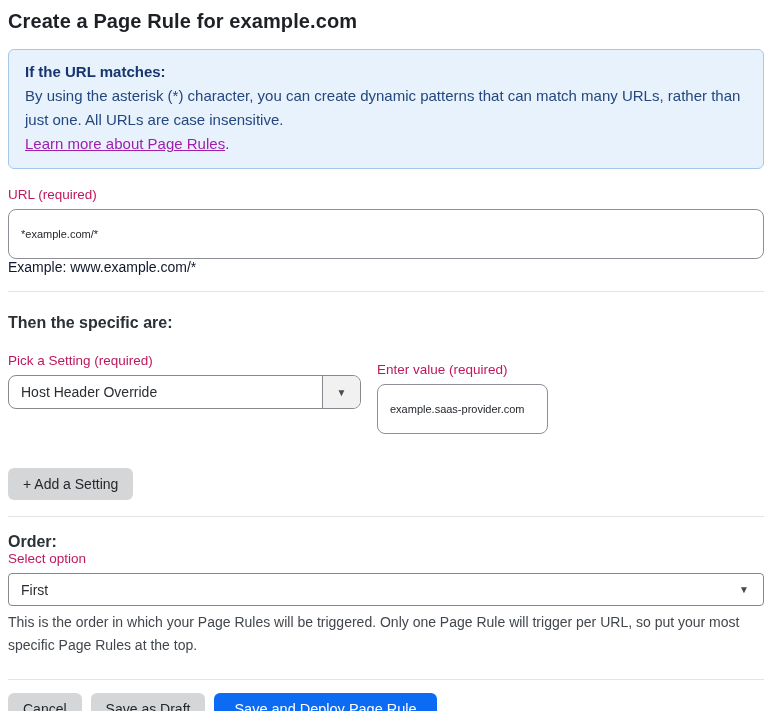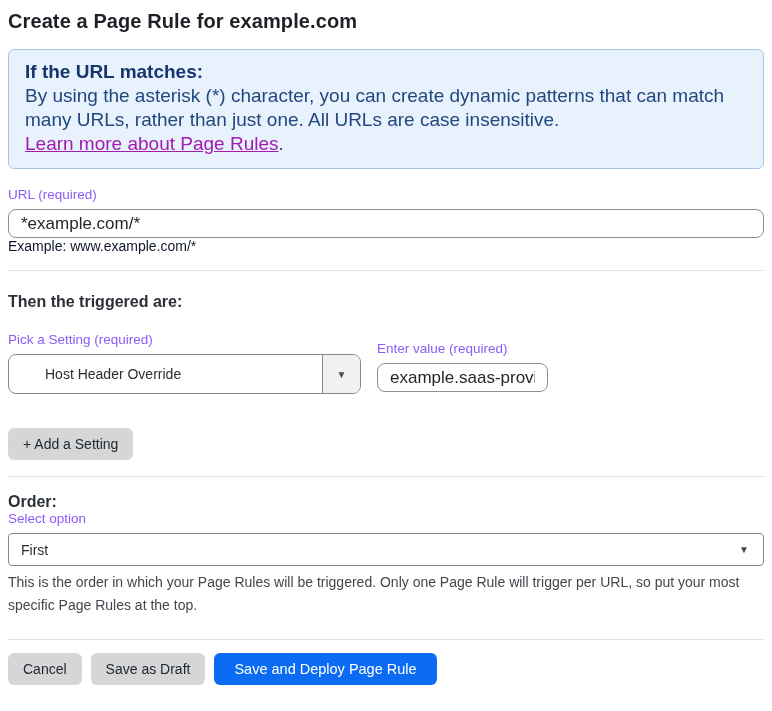--- a/index.html
+++ b/index.html
@@ -17,49 +17,49 @@
     font-weight: 700;
     color: #1d2126;
     letter-spacing: 0.1px;
     margin-bottom: 16px;
   }
   .info-box {
     background: #e8f2fc;
     border: 1px solid #a6c7ec;
     border-radius: 6px;
     padding: 10px 16px 12px 16px;
-    font-size: 19px;
+    font-size: 15px;
     line-height: 24px;
     color: #23477e;
     margin-top: 6px;
   }
   .info-box .info-heading {
     font-weight: 700;
     color: #17356f;
   }
   .info-box a.info-link {
     color: #a21caf;
     text-decoration: underline;
     cursor: pointer;
   }
   .field-label {
     font-size: 13.5px;
-    color: #8b5cf6;
+    color: #be185d;
     margin-bottom: 7px;
   }
   .url-section { margin-top: 18px; }
   .text-input {
     display: block;
     width: 100%;
-    height: 29px;
+    height: 50px;
     border: 1px solid #8c9096;
     border-radius: 8px;
     padding: 0 12px;
     font-family: "Liberation Sans", sans-serif;
-    font-size: 17px;
+    font-size: 11px;
     color: #24282d;
     background: #ffffff;
     outline: none;
   }
   .hint-text {
     font-size: 14px;
     color: #0f172a;
     margin-top: 0;
   }
   .divider {
@@ -76,27 +76,26 @@
   .settings-row {
     display: flex;
     align-items: flex-start;
     margin-top: 21px;
   }
   .col-setting { width: 353px; }
   .col-value { margin-left: 16px; margin-top: 9px; }
   .select-control {
     display: flex;
     align-items: stretch;
-    height: 40px;
+    height: 34px;
     border: 1px solid #85888c;
     border-radius: 8px;
     background: #ffffff;
     cursor: pointer;
     overflow: hidden;
-    padding-left: 24px;
   }
   .select-control .select-text {
     flex: 1;
     display: flex;
     align-items: center;
     padding: 0 12px;
     font-size: 14px;
     color: #2a2e33;
     white-space: nowrap;
     overflow: hidden;
@@ -182,21 +181,21 @@
 </div>
 
 <div class="url-section">
   <div class="field-label">URL (required)</div>
   <input class="text-input" type="text" value="*example.com/*" style="">
   <div class="hint-text">Example: www.example.com/*</div>
 </div>
 
 <hr class="divider">
 
-<h2 class="section-heading">Then the triggered are:</h2>
+<h2 class="section-heading">Then the specific are:</h2>
 
 <div class="settings-row">
   <div class="col-setting">
     <div class="field-label">Pick a Setting (required)</div>
     <div class="select-control">
       <div class="select-text">Host Header Override</div>
       <div class="select-arrow-box">
           <span>▼</span>
         </div>
     </div>

